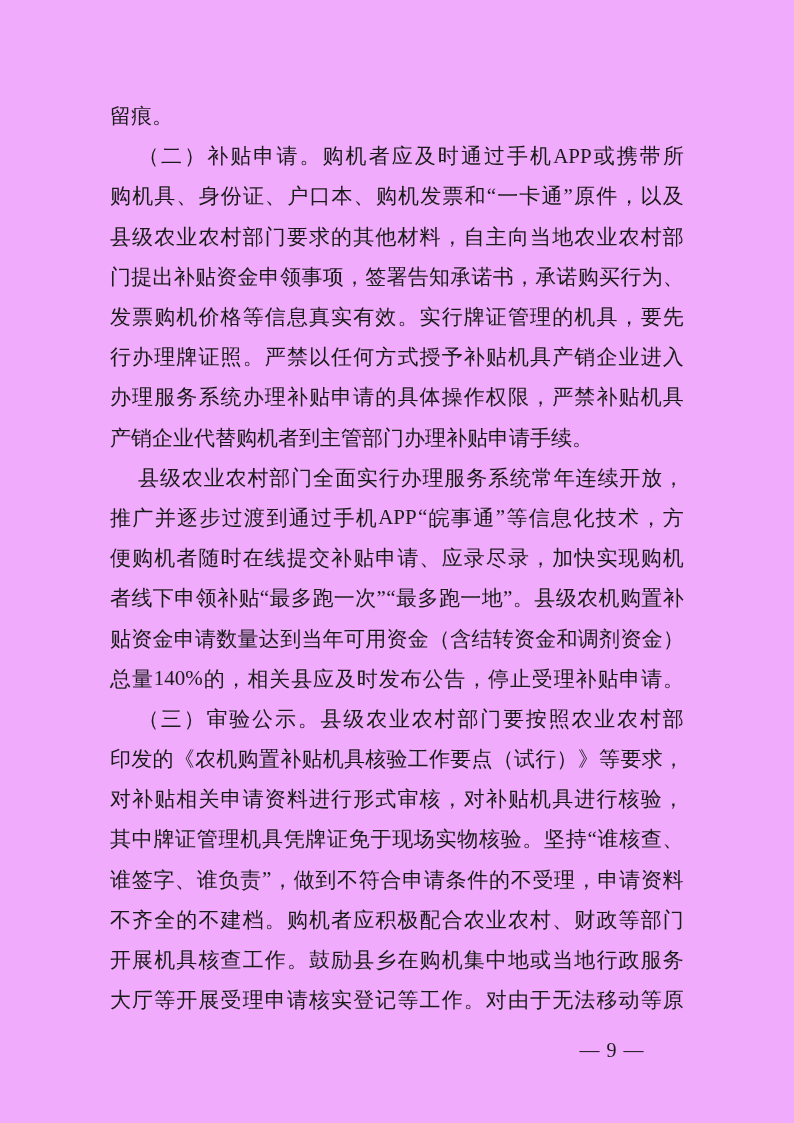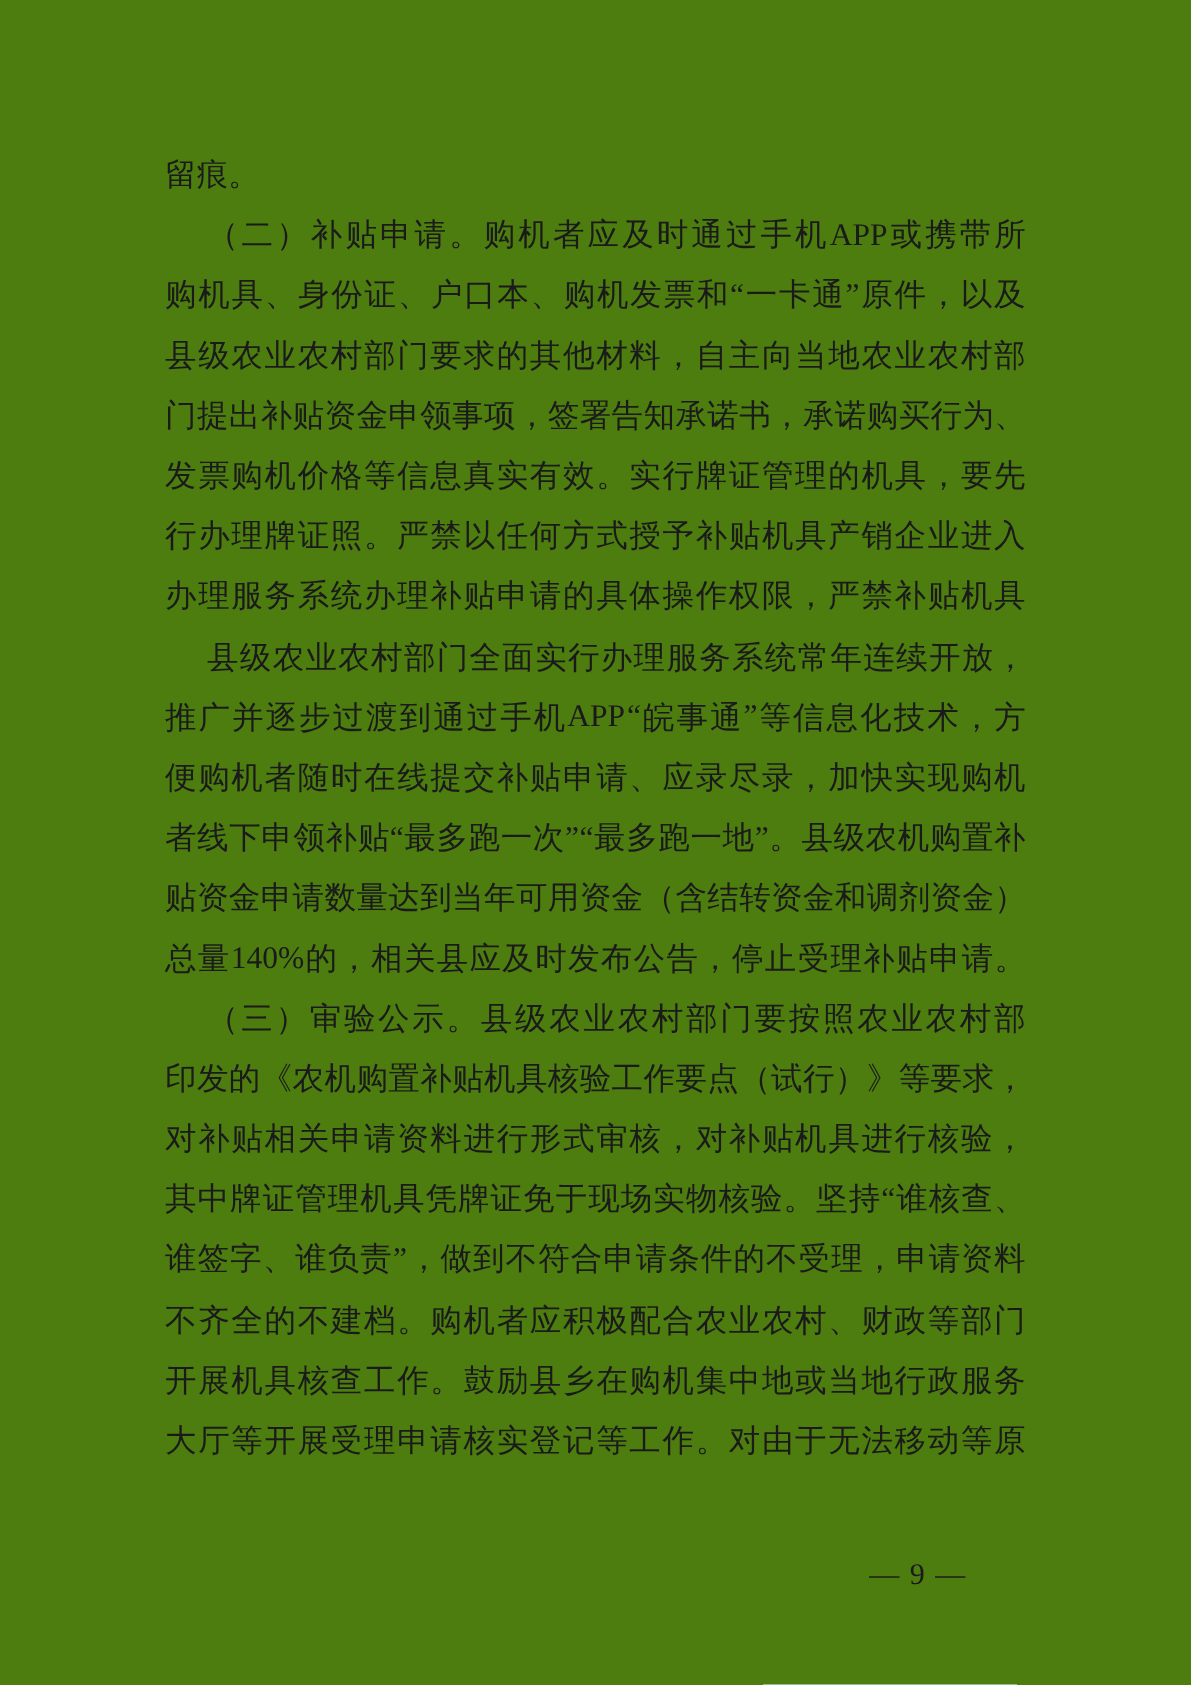--- a/index.html
+++ b/index.html
@@ -4,21 +4,21 @@
 <style>
   html, body {
     margin: 0;
     padding: 0;
     background: #e8e8e8;
   }
   .page {
     position: relative;
     width: 794px;
     height: 1123px;
-    background: #4d7c0f;
+    background: #f0abfc;
     overflow: hidden;
     font-family: "Liberation Serif", "DejaVu Serif", serif;
     color: #1a1a1a;
     margin: 0 auto;
   }
   .doc-body {
     position: absolute;
     left: 110px;
     top: 96px;
     width: 574px;
@@ -60,20 +60,21 @@
 <div class="page">
   <div class="doc-body">
       <div class="line">留痕。</div>
       <div class="line justify indent"><span>（</span><span>二</span><span>）</span><span>补</span><span>贴</span><span>申</span><span>请</span><span>。</span><span>购</span><span>机</span><span>者</span><span>应</span><span>及</span><span>时</span><span>通</span><span>过</span><span>手</span><span>机</span><span>APP</span><span>或</span><span>携</span><span>带</span><span>所</span></div>
       <div class="line justify"><span>购</span><span>机</span><span>具</span><span>、</span><span>身</span><span>份</span><span>证</span><span>、</span><span>户</span><span>口</span><span>本</span><span>、</span><span>购</span><span>机</span><span>发</span><span>票</span><span>和</span><span>“</span><span>一</span><span>卡</span><span>通</span><span>”</span><span>原</span><span>件</span><span>，</span><span>以</span><span>及</span></div>
       <div class="line justify"><span>县</span><span>级</span><span>农</span><span>业</span><span>农</span><span>村</span><span>部</span><span>门</span><span>要</span><span>求</span><span>的</span><span>其</span><span>他</span><span>材</span><span>料</span><span>，</span><span>自</span><span>主</span><span>向</span><span>当</span><span>地</span><span>农</span><span>业</span><span>农</span><span>村</span><span>部</span></div>
       <div class="line justify"><span>门</span><span>提</span><span>出</span><span>补</span><span>贴</span><span>资</span><span>金</span><span>申</span><span>领</span><span>事</span><span>项</span><span>，</span><span>签</span><span>署</span><span>告</span><span>知</span><span>承</span><span>诺</span><span>书</span><span>，</span><span>承</span><span>诺</span><span>购</span><span>买</span><span>行</span><span>为</span><span>、</span></div>
       <div class="line justify"><span>发</span><span>票</span><span>购</span><span>机</span><span>价</span><span>格</span><span>等</span><span>信</span><span>息</span><span>真</span><span>实</span><span>有</span><span>效</span><span>。</span><span>实</span><span>行</span><span>牌</span><span>证</span><span>管</span><span>理</span><span>的</span><span>机</span><span>具</span><span>，</span><span>要</span><span>先</span></div>
       <div class="line justify"><span>行</span><span>办</span><span>理</span><span>牌</span><span>证</span><span>照</span><span>。</span><span>严</span><span>禁</span><span>以</span><span>任</span><span>何</span><span>方</span><span>式</span><span>授</span><span>予</span><span>补</span><span>贴</span><span>机</span><span>具</span><span>产</span><span>销</span><span>企</span><span>业</span><span>进</span><span>入</span></div>
       <div class="line justify"><span>办</span><span>理</span><span>服</span><span>务</span><span>系</span><span>统</span><span>办</span><span>理</span><span>补</span><span>贴</span><span>申</span><span>请</span><span>的</span><span>具</span><span>体</span><span>操</span><span>作</span><span>权</span><span>限</span><span>，</span><span>严</span><span>禁</span><span>补</span><span>贴</span><span>机</span><span>具</span></div>
+      <div class="line">产销企业代替购机者到主管部门办理补贴申请手续。</div>
       <div class="line justify indent"><span>县</span><span>级</span><span>农</span><span>业</span><span>农</span><span>村</span><span>部</span><span>门</span><span>全</span><span>面</span><span>实</span><span>行</span><span>办</span><span>理</span><span>服</span><span>务</span><span>系</span><span>统</span><span>常</span><span>年</span><span>连</span><span>续</span><span>开</span><span>放</span><span>，</span></div>
       <div class="line justify"><span>推</span><span>广</span><span>并</span><span>逐</span><span>步</span><span>过</span><span>渡</span><span>到</span><span>通</span><span>过</span><span>手</span><span>机</span><span>APP</span><span>“</span><span>皖</span><span>事</span><span>通</span><span>”</span><span>等</span><span>信</span><span>息</span><span>化</span><span>技</span><span>术</span><span>，</span><span>方</span></div>
       <div class="line justify"><span>便</span><span>购</span><span>机</span><span>者</span><span>随</span><span>时</span><span>在</span><span>线</span><span>提</span><span>交</span><span>补</span><span>贴</span><span>申</span><span>请</span><span>、</span><span>应</span><span>录</span><span>尽</span><span>录</span><span>，</span><span>加</span><span>快</span><span>实</span><span>现</span><span>购</span><span>机</span></div>
       <div class="line justify"><span>者</span><span>线</span><span>下</span><span>申</span><span>领</span><span>补</span><span>贴</span><span>“</span><span>最</span><span>多</span><span>跑</span><span>一</span><span>次</span><span>”</span><span>“</span><span>最</span><span>多</span><span>跑</span><span>一</span><span>地</span><span>”</span><span>。</span><span>县</span><span>级</span><span>农</span><span>机</span><span>购</span><span>置</span><span>补</span></div>
       <div class="line justify"><span>贴</span><span>资</span><span>金</span><span>申</span><span>请</span><span>数</span><span>量</span><span>达</span><span>到</span><span>当</span><span>年</span><span>可</span><span>用</span><span>资</span><span>金</span><span>（</span><span>含</span><span>结</span><span>转</span><span>资</span><span>金</span><span>和</span><span>调</span><span>剂</span><span>资</span><span>金</span><span>）</span></div>
       <div class="line justify"><span>总</span><span>量</span><span>140%</span><span>的</span><span>，</span><span>相</span><span>关</span><span>县</span><span>应</span><span>及</span><span>时</span><span>发</span><span>布</span><span>公</span><span>告</span><span>，</span><span>停</span><span>止</span><span>受</span><span>理</span><span>补</span><span>贴</span><span>申</span><span>请</span><span>。</span></div>
       <div class="line justify indent"><span>（</span><span>三</span><span>）</span><span>审</span><span>验</span><span>公</span><span>示</span><span>。</span><span>县</span><span>级</span><span>农</span><span>业</span><span>农</span><span>村</span><span>部</span><span>门</span><span>要</span><span>按</span><span>照</span><span>农</span><span>业</span><span>农</span><span>村</span><span>部</span></div>
       <div class="line justify"><span>印</span><span>发</span><span>的</span><span>《</span><span>农</span><span>机</span><span>购</span><span>置</span><span>补</span><span>贴</span><span>机</span><span>具</span><span>核</span><span>验</span><span>工</span><span>作</span><span>要</span><span>点</span><span>（</span><span>试</span><span>行</span><span>）</span><span>》</span><span>等</span><span>要</span><span>求</span><span>，</span></div>
       <div class="line justify"><span>对</span><span>补</span><span>贴</span><span>相</span><span>关</span><span>申</span><span>请</span><span>资</span><span>料</span><span>进</span><span>行</span><span>形</span><span>式</span><span>审</span><span>核</span><span>，</span><span>对</span><span>补</span><span>贴</span><span>机</span><span>具</span><span>进</span><span>行</span><span>核</span><span>验</span><span>，</span></div>
       <div class="line justify"><span>其</span><span>中</span><span>牌</span><span>证</span><span>管</span><span>理</span><span>机</span><span>具</span><span>凭</span><span>牌</span><span>证</span><span>免</span><span>于</span><span>现</span><span>场</span><span>实</span><span>物</span><span>核</span><span>验</span><span>。</span><span>坚</span><span>持</span><span>“</span><span>谁</span><span>核</span><span>查</span><span>、</span></div>

